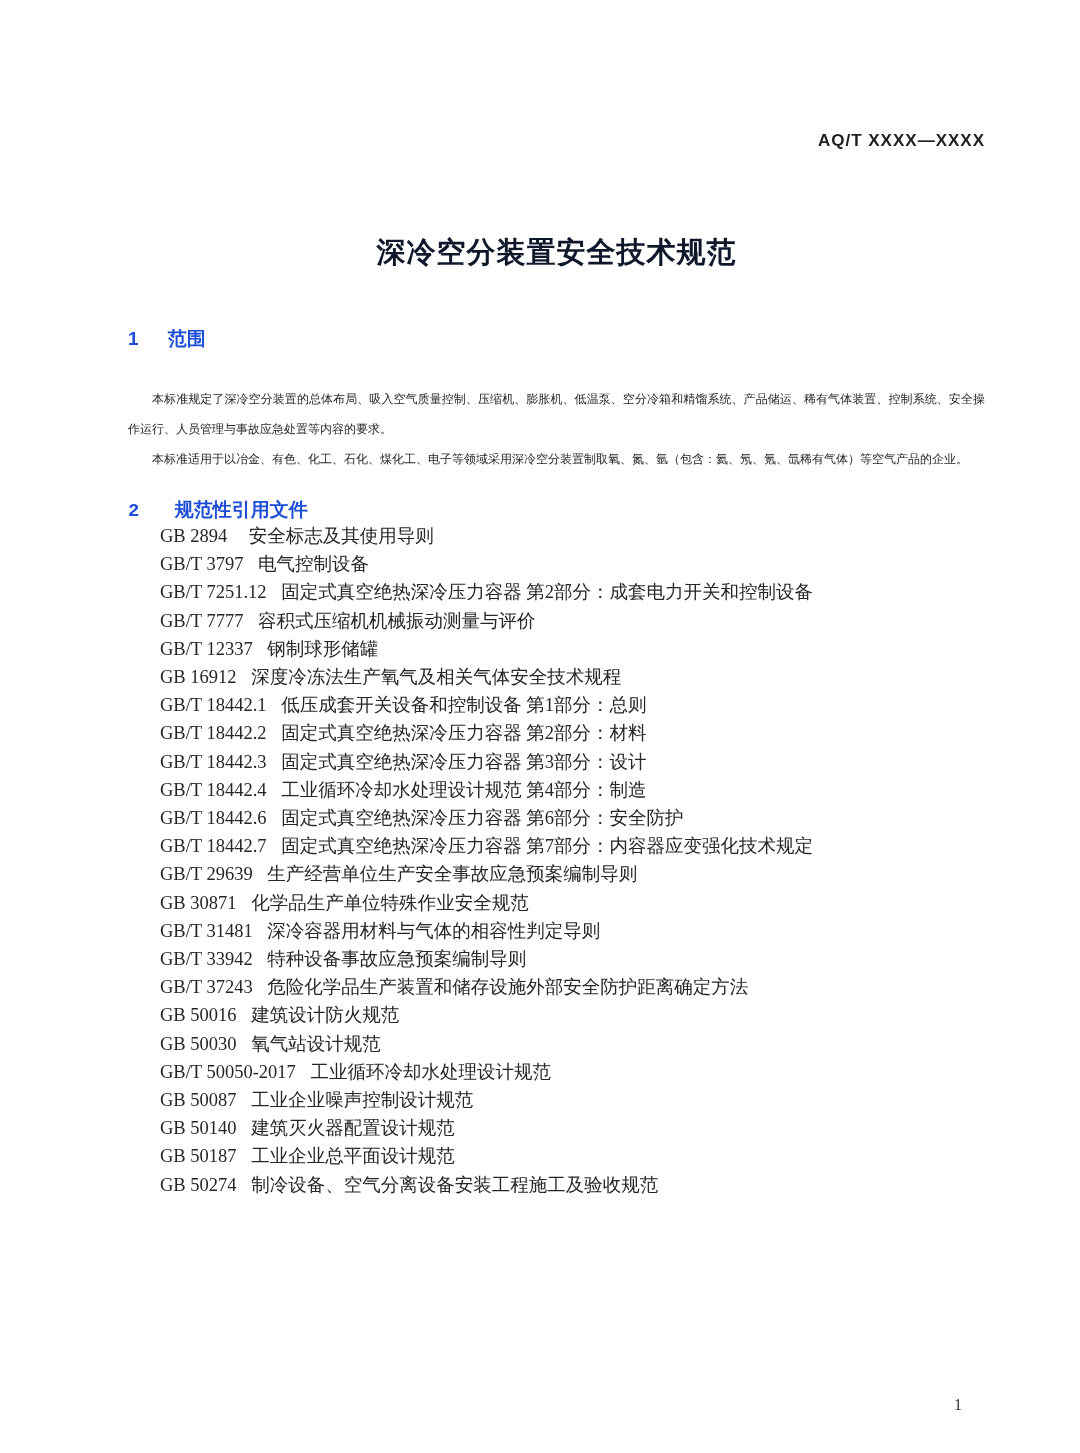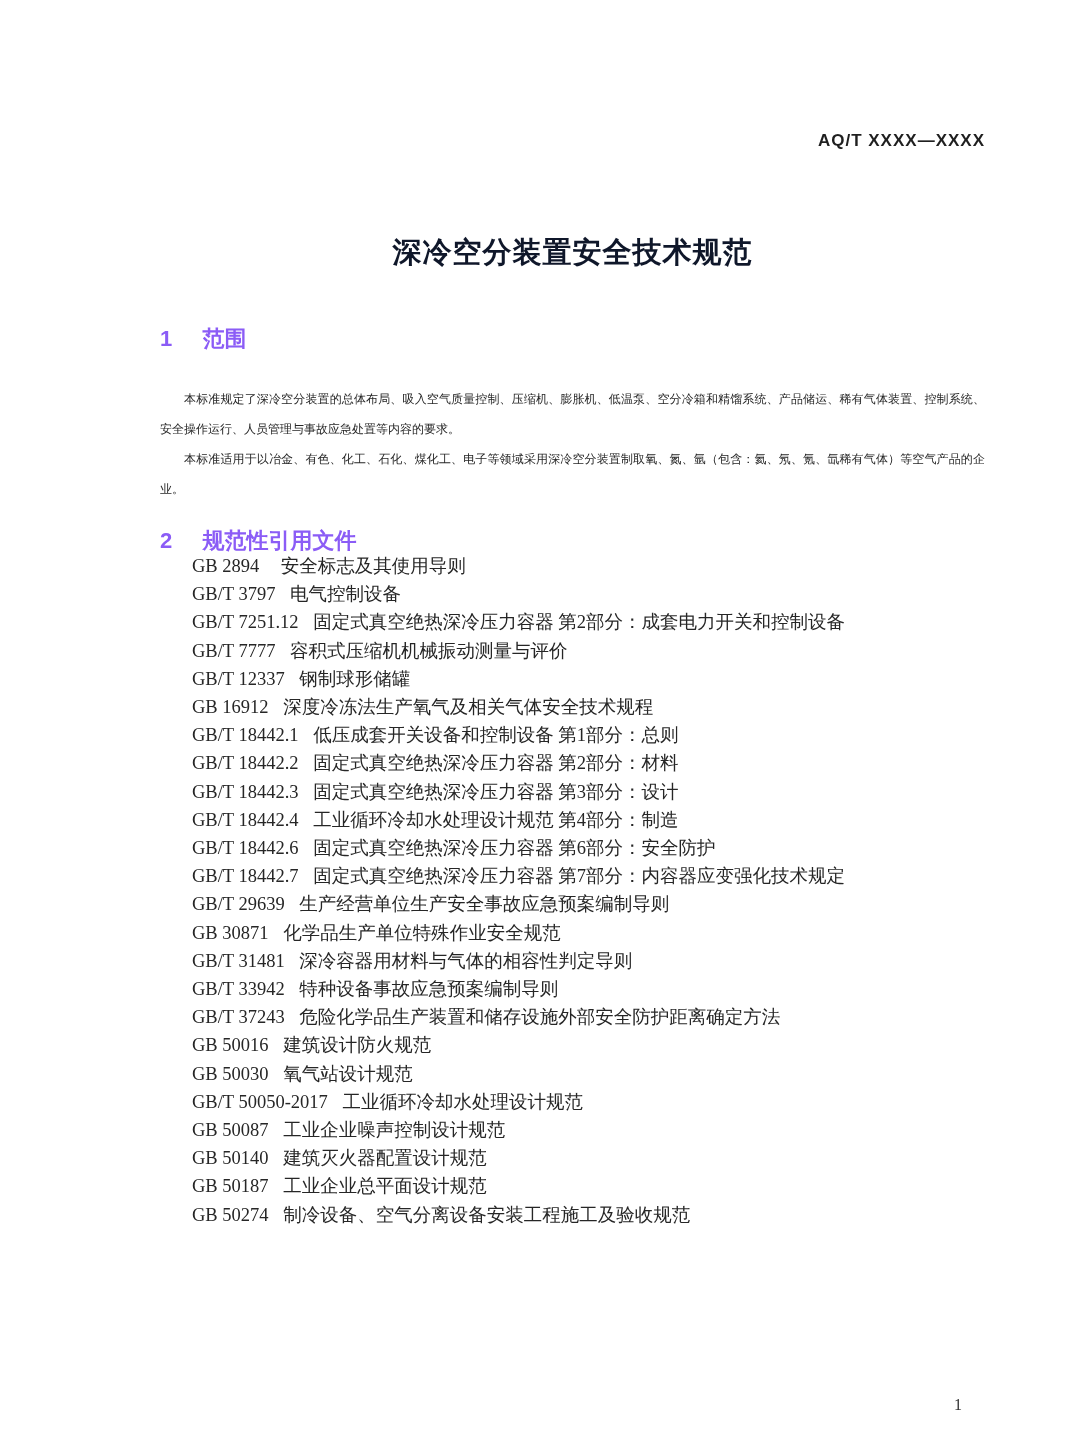--- a/index.html
+++ b/index.html
@@ -11,21 +11,20 @@
     background: #ffffff;
     font-family: "Liberation Serif", "DejaVu Serif", serif;
     color: #262626;
     overflow: hidden;
   }
   .content {
     position: absolute;
     left: 128px;
     right: 95px;
     top: 0;
-    margin-left: 32px;
   }
   .doc-code {
     padding-top: 131px;
     text-align: right;
     font-family: "Liberation Sans", "DejaVu Sans", sans-serif;
     font-size: 17px;
     font-weight: 600;
     letter-spacing: 1px;
     color: #1f1f1f;
   }
@@ -34,28 +33,28 @@
     text-align: center;
     font-family: "Liberation Sans", "DejaVu Sans", sans-serif;
     font-size: 29px;
     font-weight: bold;
     letter-spacing: 1px;
     color: #0f172a;
   }
   .section-heading {
     margin-top: 55px;
     font-family: "Liberation Sans", "DejaVu Sans", sans-serif;
-    font-size: 22px;
+    font-size: 19px;
     font-weight: bold;
-    color: #8b5cf6;
+    color: #1d4ed8;
     line-height: 22px;
   }
   .section-heading .sec-num { display: inline-block; }
   .section-heading .sec-label { display: inline-block; margin-left: 24px; }
-  .section-heading.second { margin-top: 26px; }
+  .section-heading.second { margin-top: 26px; font-family: Liberation Mono, monospace; }
   .para {
     margin: 0;
     font-size: 12px;
     line-height: 30px;
     text-align: justify;
     text-indent: 2em;
     color: #262626;
   }
   .para-block-1 { margin-top: 34px; }
   .para-block-2 { margin-top: 33px; }

